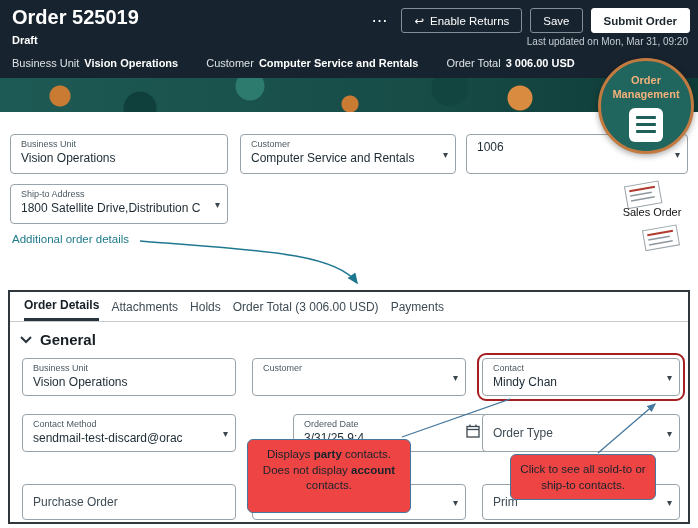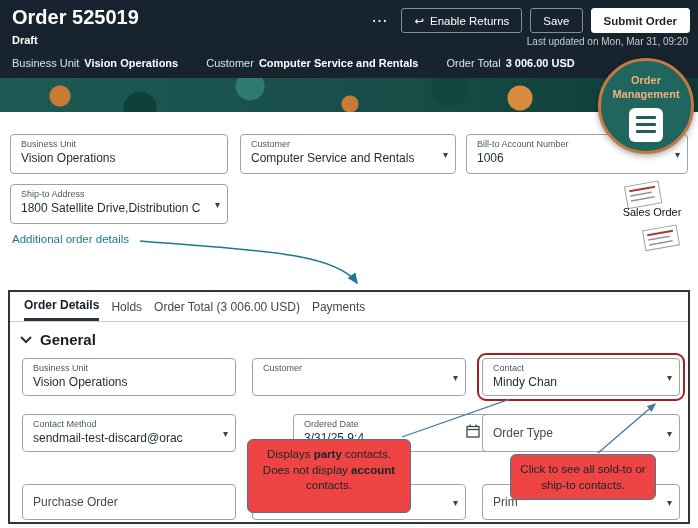--- a/index.html
+++ b/index.html
@@ -123,21 +123,20 @@
   <div class="field" style="left:10px; top:134px; width:218px; height:40px;">
     <span class="flabel">Business Unit</span>
     <span class="fvalue">Vision Operations</span>
   </div>
   <div class="field" style="left:240px; top:134px; width:216px; height:40px;">
     <span class="flabel">Customer</span>
     <span class="fvalue">Computer Service and Rentals</span>
     <span class="caret">▾</span>
   </div>
   <div class="field" style="left:466px; top:134px; width:222px; height:40px;">
-    <span class="flabel">Bill-to Account Number</span>
     <span class="fvalue">1006</span>
     <span class="caret">▾</span>
   </div>
   <div class="field" style="left:10px; top:184px; width:218px; height:40px;">
     <span class="flabel">Ship-to Address</span>
     <span class="fvalue">1800 Satellite Drive,Distribution C</span>
     <span class="caret">▾</span>
   </div>
 
   <div class="link">Additional order details</div>
@@ -156,20 +155,21 @@
         <line x1="32" y1="58" x2="54" y2="58" stroke="#8d989e" stroke-width="1.5"></line>
         <line x1="32" y1="63" x2="56" y2="63" stroke="#8d989e" stroke-width="1.5"></line>
       </g>
     </svg>
     <div class="so-label">Sales Order</div>
   </div>
 
   <div class="panel">
     <div class="tabs">
       <div class="tab active">Order Details</div>
+      <div class="tab">Attachments</div>
       <div class="tab">Holds</div>
       <div class="tab">Order Total (3 006.00 USD)</div>
       <div class="tab">Payments</div>
     </div>
 
     <div class="sect-hd">
       <svg width="12" height="8" viewBox="0 0 12 8">
         <polyline points="1,1 6,6 11,1" fill="none" stroke="#28333c" stroke-width="2"></polyline>
       </svg>
       <span class="sect-title">General</span>

